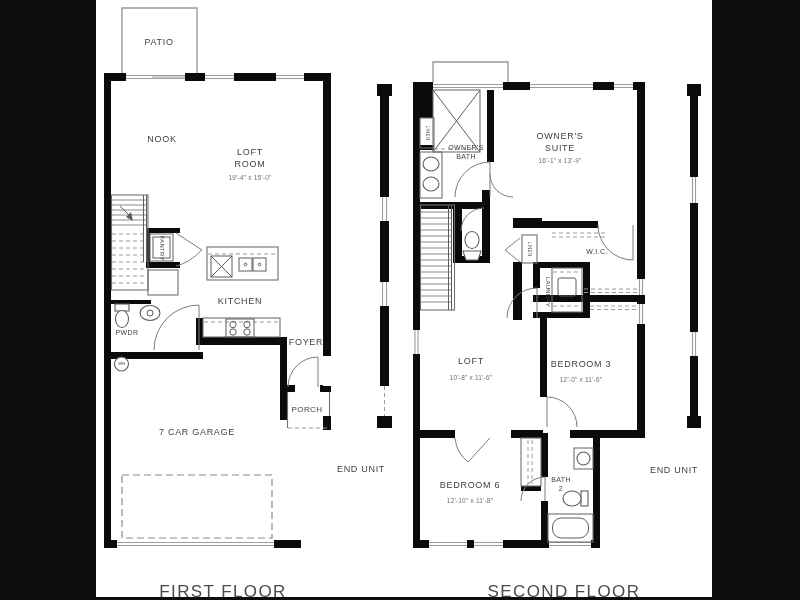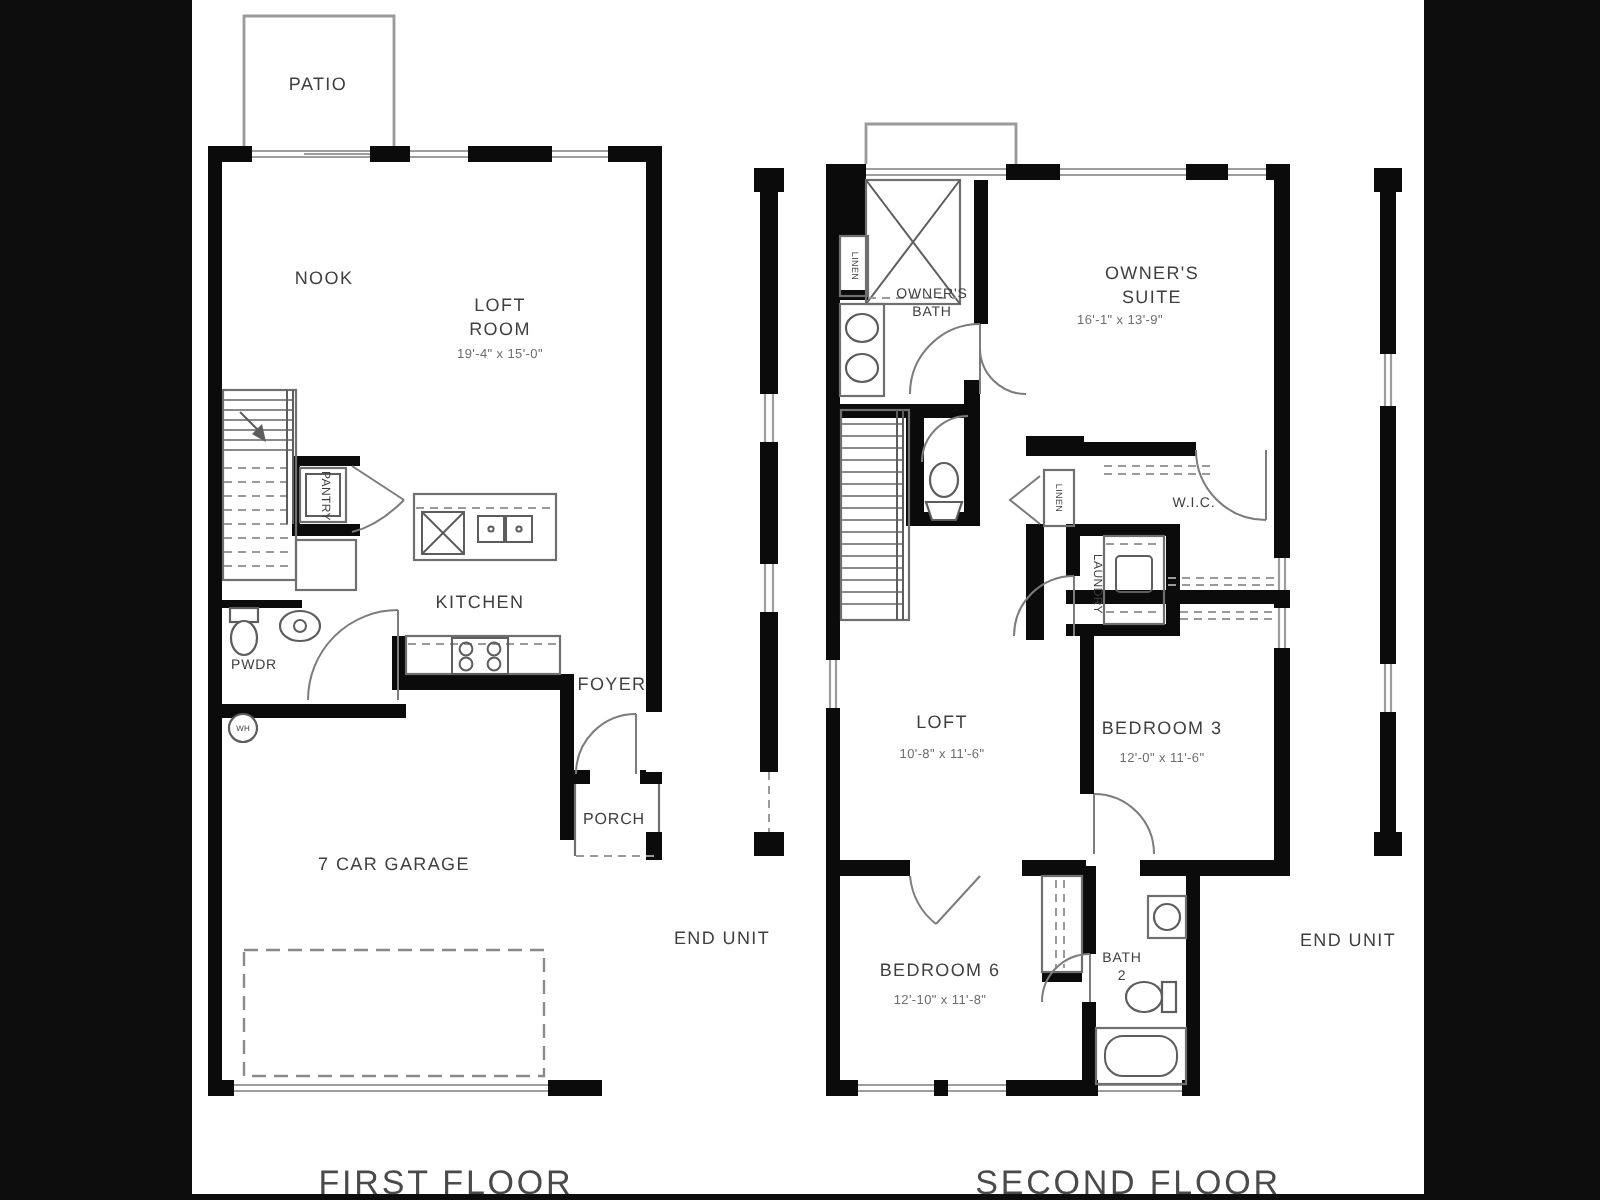--- a/index.html
+++ b/index.html
@@ -8,21 +8,21 @@
   .paper{position:absolute;left:96px;top:0;width:616px;height:597px;background:#ffffff;}
   svg.plan{position:absolute;left:0;top:0;}
   .lbl{position:absolute;transform:translate(-50%,-50%);font-size:9px;letter-spacing:.7px;
        color:#3f3f3f;text-align:center;line-height:1.3;white-space:nowrap;}
   .wrap{white-space:normal;}
   .sm{font-size:7px;letter-spacing:.4px;}
   .xs{font-size:6px;letter-spacing:.2px;}
   .dim{font-size:6.5px;letter-spacing:.2px;color:#6e6e6e;}
   .cap{font-size:17px;letter-spacing:1.4px;color:#4a4a4a;}
   .v{transform:translate(-50%,-50%) rotate(90deg);}
-  .w46{width:46px;} .w56{width:58px;margin-left:16px;} .w44{width:46px;} .w30{width:26px;}
+  .w46{width:46px;} .w56{width:58px;} .w44{width:46px;} .w30{width:26px;}
   .wall{fill:#0b0b0b;}
   .thin{fill:none;stroke:#6f6f6f;stroke-width:1.1;}
   .lt{fill:none;stroke:#9a9a9a;stroke-width:1.4;}
   .winl{stroke:#9d9d9d;stroke-width:1.1;}
   .dashl{fill:none;stroke:#8a8a8a;stroke-width:1.2;stroke-dasharray:7 4;}
   .tread{stroke:#8a8a8a;stroke-width:1;}
   .treadd{stroke:#9a9a9a;stroke-width:1;stroke-dasharray:4 3;}
   .arc{fill:none;stroke:#7c7c7c;stroke-width:1;}
   .fix{fill:#fff;stroke:#5d5d5d;stroke-width:1.1;}
   .fixl{fill:none;stroke:#5d5d5d;stroke-width:1;}

